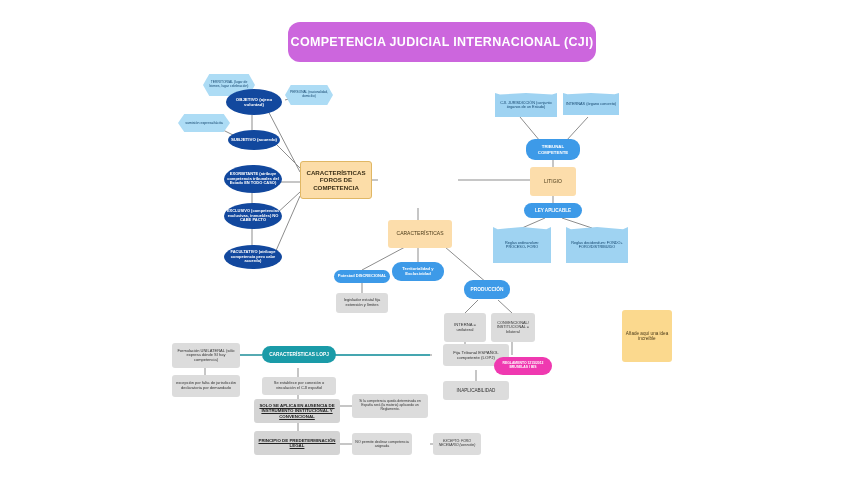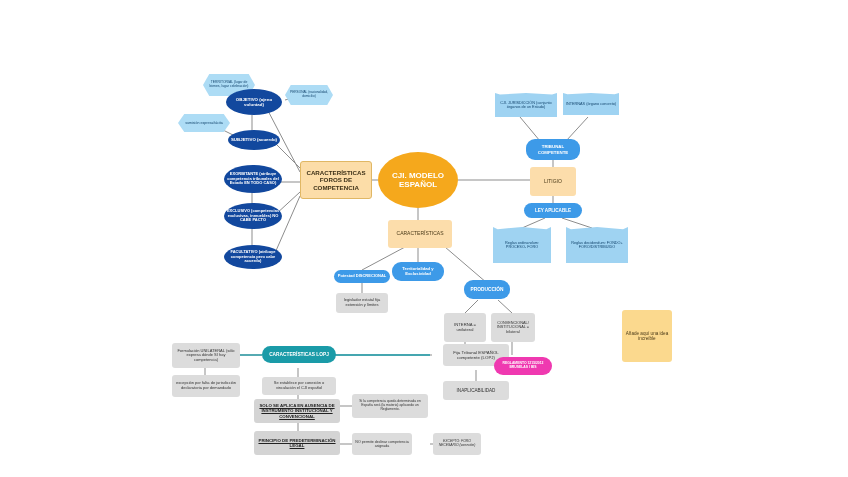--- a/index.html
+++ b/index.html
@@ -86,22 +86,22 @@
       <line x1="340" y1="406" x2="352" y2="406"></line>
       <line x1="340" y1="444" x2="352" y2="444"></line>
       <line x1="430" y1="444" x2="443" y2="444"></line>
     </g>
     <g stroke="#1a9ba8" stroke-width="1.3" fill="none">
       <line x1="335" y1="355" x2="430" y2="355"></line>
       <line x1="262" y1="355" x2="240" y2="355"></line>
     </g>
   </svg>
 
+  <div class="node title" style="left:288px;top:22px;width:308px;height:40px;">COMPETENCIA JUDICIAL INTERNACIONAL (CJI)</div>
 
-  <div class="node ellipse c-orange" style="left:378px;top:152px;width:80px;height:56px;font-size:8px;">CJI. MODELO ESPAÑOL</div>
 
   <div class="node rect c-peach" style="left:388px;top:220px;width:64px;height:28px;font-size:5px;">CARACTERÍSTICAS</div>
 
   <div class="node rect c-peach-b" style="left:300px;top:161px;width:72px;height:38px;font-size:6.2px;font-weight:bold;">CARACTERÍSTICAS FOROS DE COMPETENCIA</div>
 
   <div class="node hex c-lightblue" style="left:203px;top:74px;width:52px;height:22px;font-size:3.4px;">TERRITORIAL (lugar de bienes, lugar celebración)</div>
   <div class="node hex c-lightblue" style="left:285px;top:85px;width:48px;height:20px;font-size:3.2px;">PERSONAL (nacionalidad, domicilio)</div>
   <div class="node ellipse c-darkblue" style="left:226px;top:89px;width:56px;height:26px;font-size:4.4px;">OBJETIVO (ajeno voluntad)</div>
   <div class="node hex c-lightblue" style="left:178px;top:114px;width:52px;height:18px;font-size:3.6px;">sumisión expresa/tácita</div>
   <div class="node ellipse c-darkblue" style="left:228px;top:130px;width:52px;height:20px;font-size:4.4px;">SUBJETIVO (acuerdo)</div>

